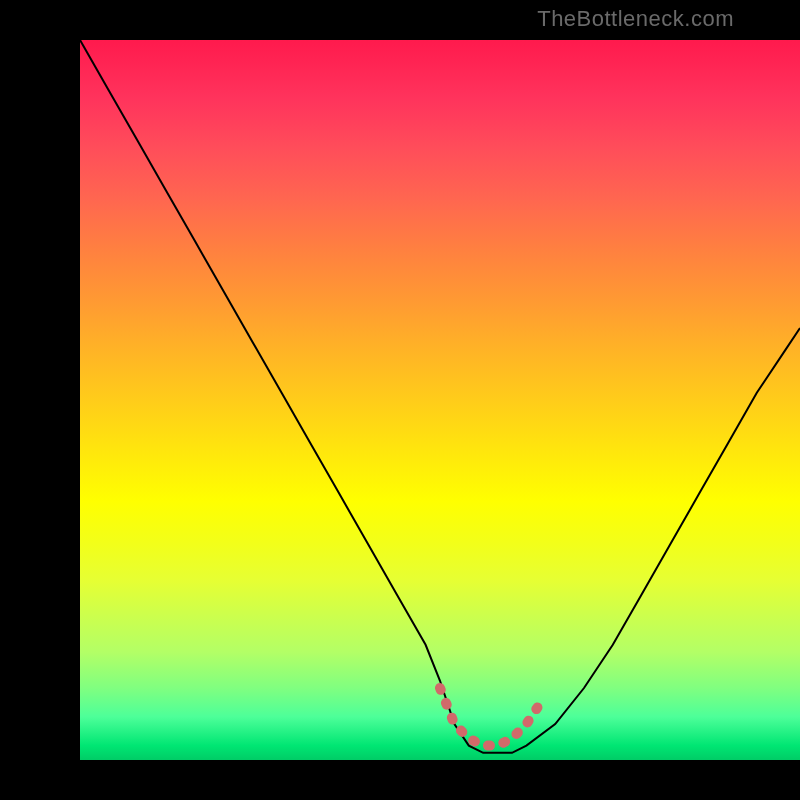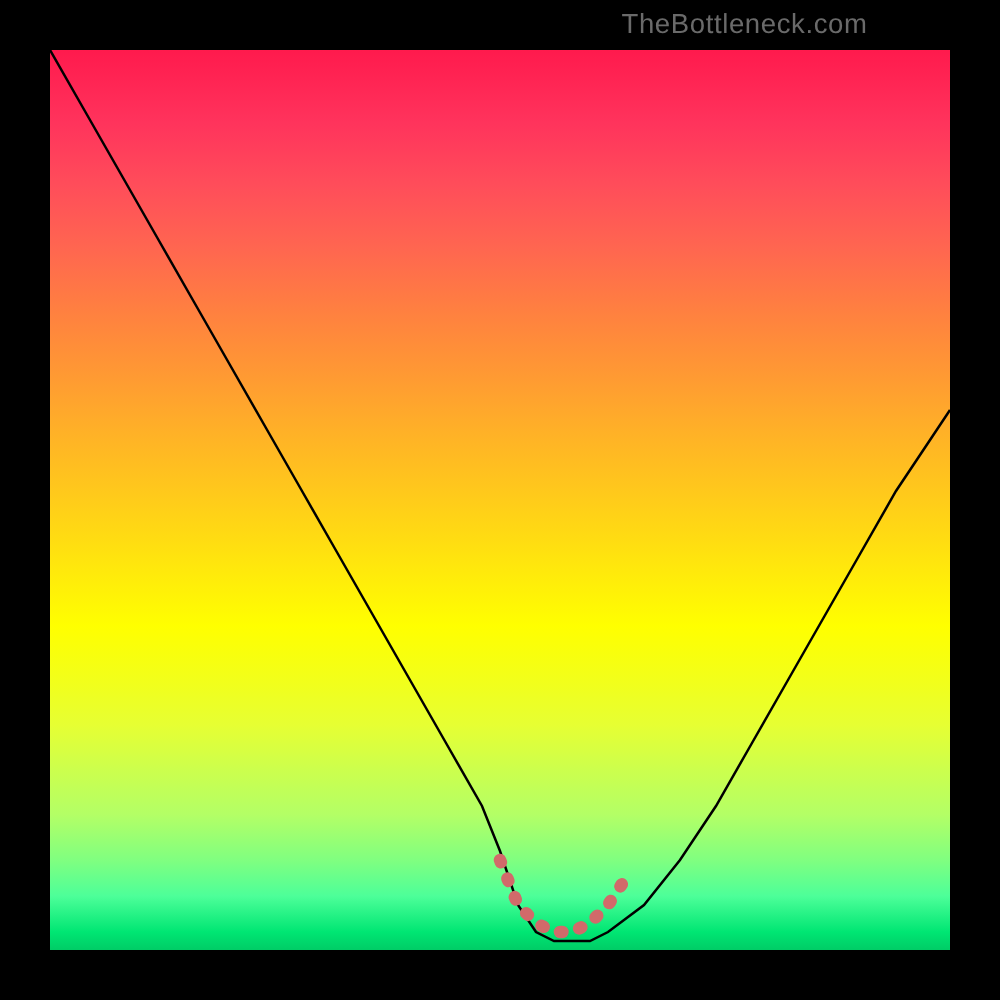--- a/index.html
+++ b/index.html
@@ -9,20 +9,21 @@
     height: 800px;
     overflow: hidden;
     background: #000;
     font-family: Arial, Helvetica, sans-serif;
   }
   .frame {
     position: relative;
     width: 736px;
     height: 800px;
     background: #000;
+    margin-left: 40px;
   }
   .plot {
     position: absolute;
     left: 40px;
     top: 40px;
     width: 720px;
     height: 720px;
     background: linear-gradient(to bottom,
       #ff1a4d 0%,
       #ff335c 8%,

